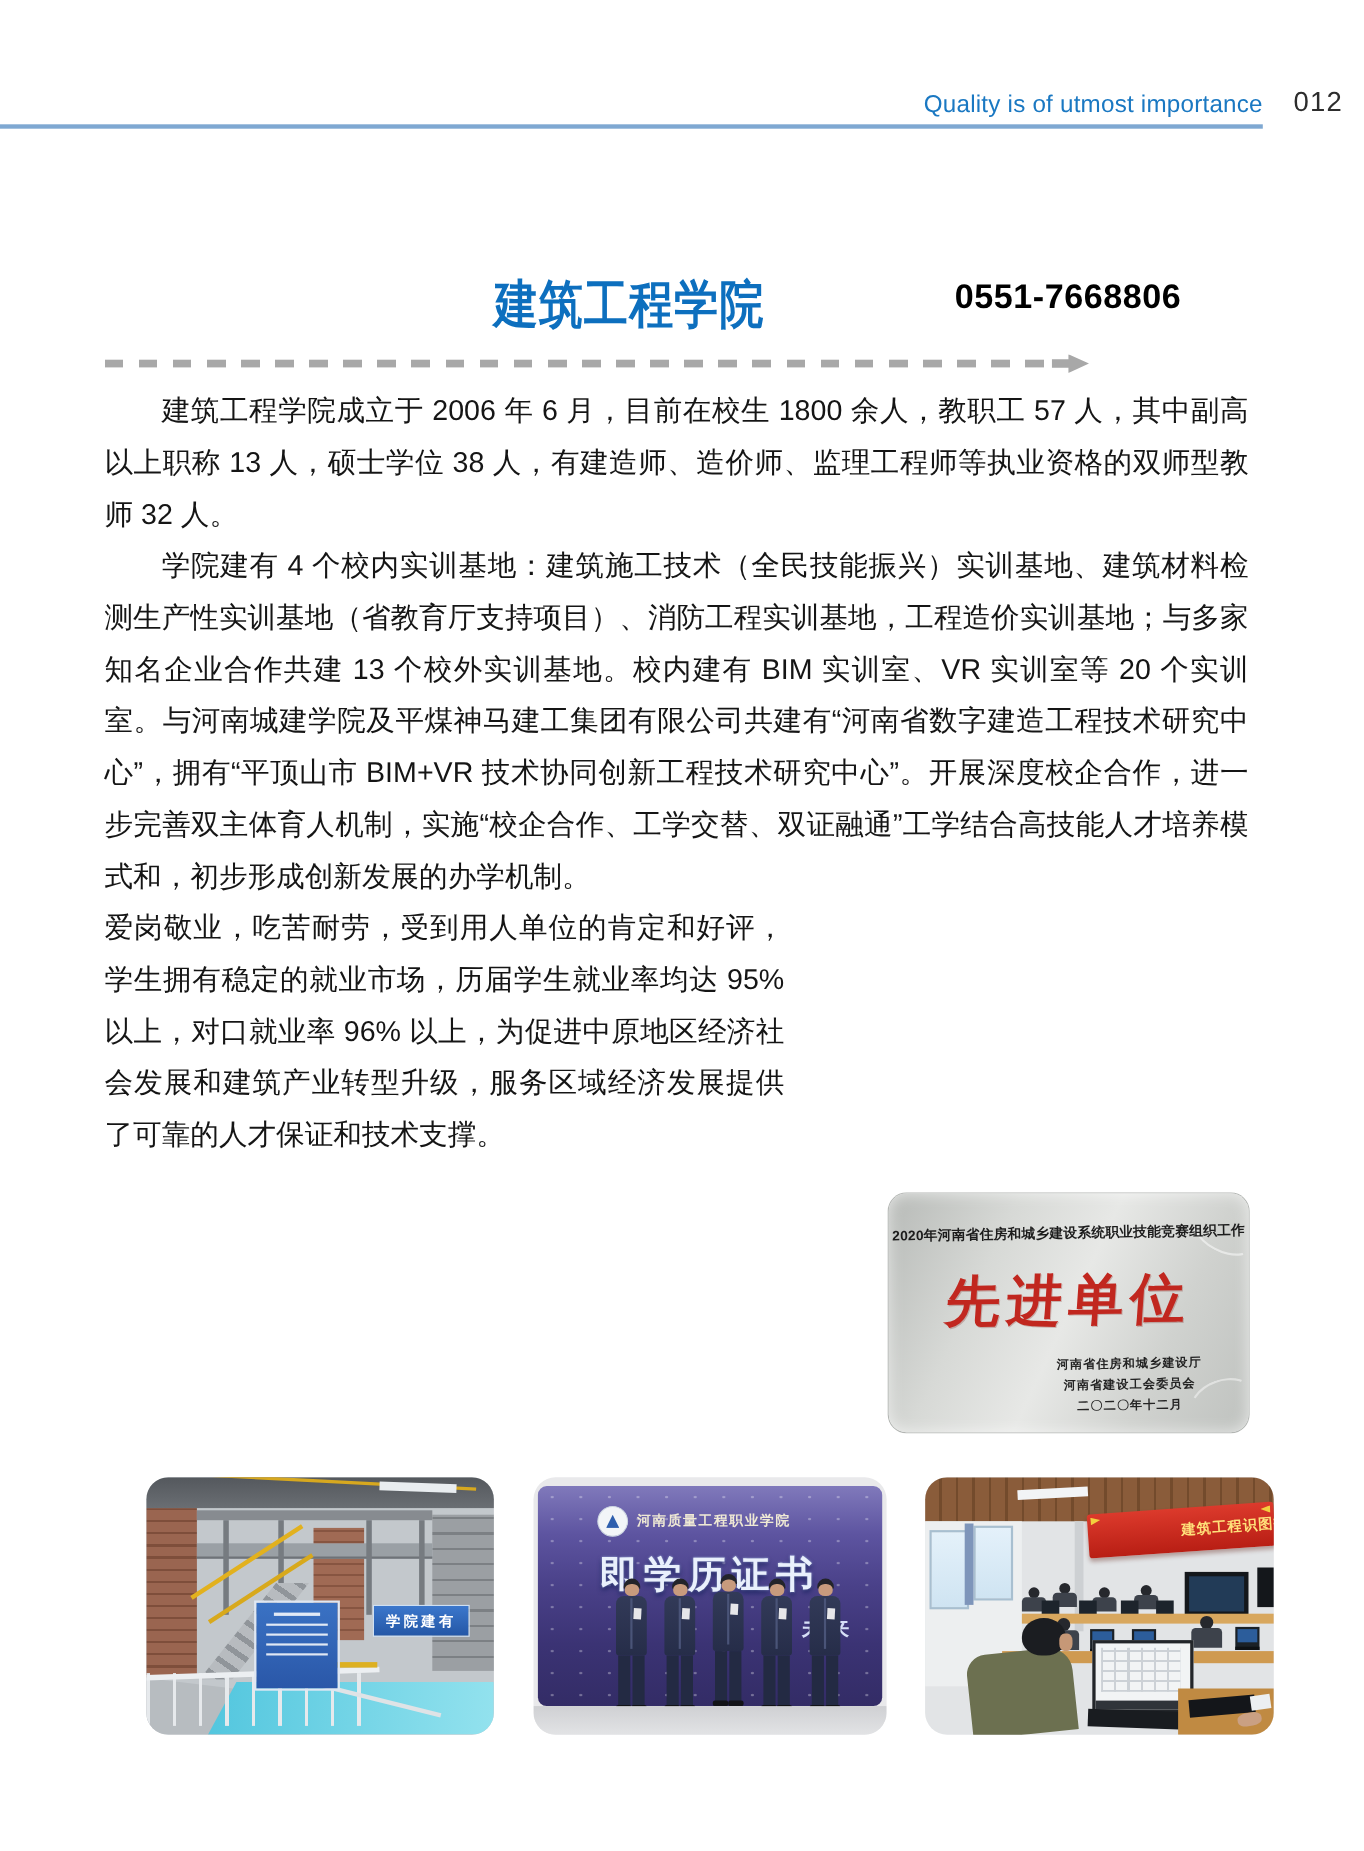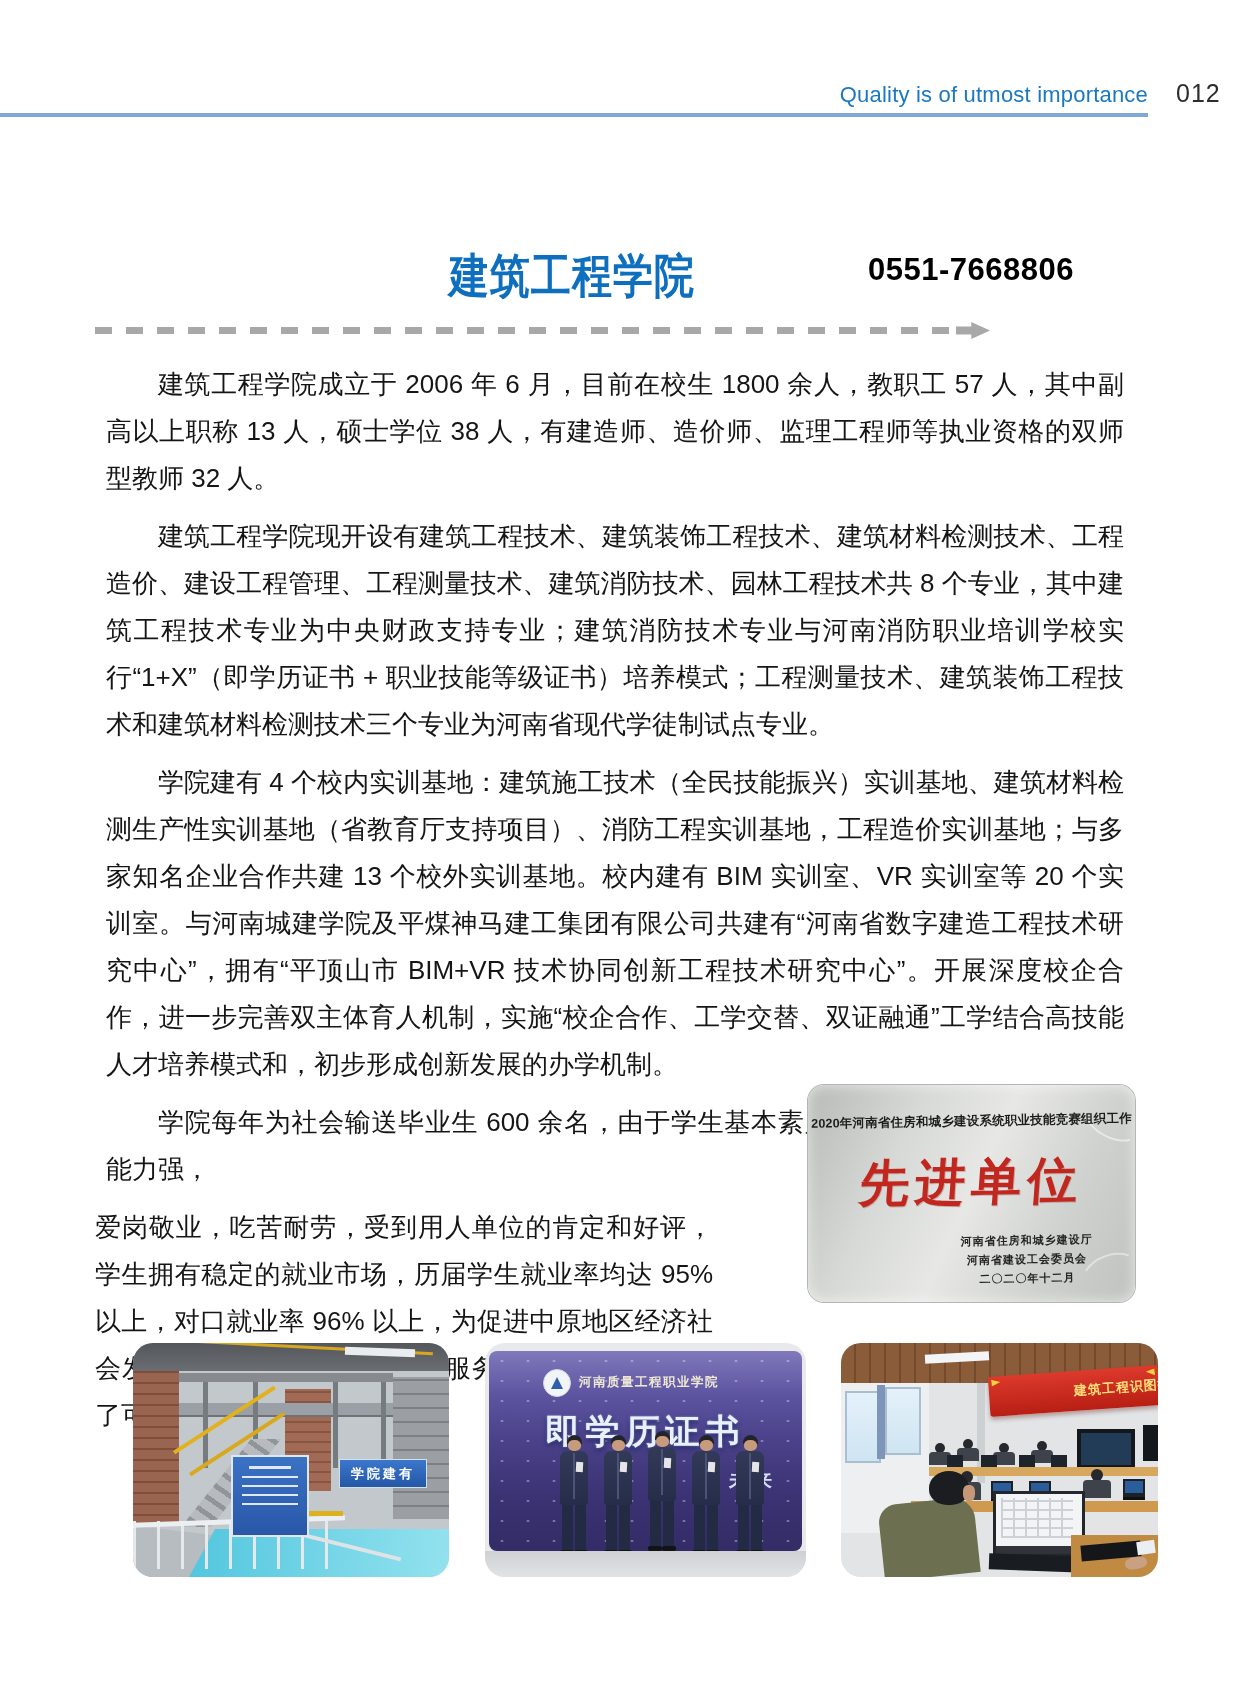--- a/index.html
+++ b/index.html
@@ -18,21 +18,21 @@
 
   
   .dash-rule{position:absolute;left:95px;top:327px;width:860px;height:7px;
              background:repeating-linear-gradient(90deg,#a8a8a8 0 17px,transparent 17px 31px);}
   .dash-arrow{position:absolute;left:956px;top:322px;width:34px;height:17px;background:#a8a8a8;
               clip-path:polygon(0 27%,45% 27%,45% 0,100% 50%,45% 100%,45% 73%,0 73%);}
 
   
   .body-text{position:absolute;left:95px;top:350px;width:1040px;font-size:26px;line-height:47px;
              color:#151515;text-align:justify;}
-  .body-text p{margin:11px;text-indent:2em;}
+  .body-text p{margin:0;text-indent:2em;}
   .p4-wrapped{width:618px;text-align:justify;}
 
   
   .plaque{position:absolute;left:808px;top:1085px;width:327px;height:217px;border-radius:16px;
           background:linear-gradient(115deg,#b7bab7 0%,#d7d9d6 28%,#e7e8e6 50%,#d0d2cf 74%,#bfc2bf 100%);
           box-shadow:inset 0 0 14px rgba(255,255,255,.65), 0 0 0 1px #b3b6b3;overflow:hidden;}
   .plq-orn1{position:absolute;right:-14px;top:6px;width:64px;height:44px;border:2px solid transparent;
             border-bottom-color:rgba(255,255,255,.5);border-radius:50%;transform:rotate(28deg);}
   .plq-orn2{position:absolute;right:-8px;bottom:4px;width:58px;height:40px;border:2px solid transparent;
             border-top-color:rgba(255,255,255,.45);border-radius:50%;transform:rotate(-20deg);}
@@ -151,23 +151,21 @@
   <div class="hdr-rule"></div>
 
   <h1 class="doc-title" style="margin:0;">建筑工程学院</h1>
   <span class="doc-phone">0551-7668806</span>
 
   <div class="dash-rule"></div>
   <div class="dash-arrow"></div>
 
   <div class="body-text">
     <p>建筑工程学院成立于 2006 年 6 月，目前在校生 1800 余人，教职工 57 人，其中副高以上职称 13 人，硕士学位 38 人，有建造师、造价师、监理工程师等执业资格的双师型教师 32 人。</p>
-    <p>建筑工程学院现开设有建筑工程技术、建筑装饰工程技术、建筑材料检测技术、工程造价、建设工程管理、工程测量技术、建筑消防技术、园林工程技术共 8 个专业，其中建筑工程技术专业为中央财政支持专业；建筑消防技术专业与河南消防职业培训学校实行“1+X”（即学历证书 + 职业技能等级证书）培养模式；工程测量技术、建筑装饰工程技术和建筑材料检测技术三个专业为河南省现代学徒制试点专业。</p>
     <p>学院建有 4 个校内实训基地：建筑施工技术（全民技能振兴）实训基地、建筑材料检测生产性实训基地（省教育厅支持项目）、消防工程实训基地，工程造价实训基地；与多家知名企业合作共建 13 个校外实训基地。校内建有 BIM 实训室、VR 实训室等 20 个实训室。与河南城建学院及平煤神马建工集团有限公司共建有“河南省数字建造工程技术研究中心”，拥有“平顶山市 BIM+VR 技术协同创新工程技术研究中心”。开展深度校企合作，进一步完善双主体育人机制，实施“校企合作、工学交替、双证融通”工学结合高技能人才培养模式和，初步形成创新发展的办学机制。</p>
-    <p>学院每年为社会输送毕业生 600 余名，由于学生基本素质好，理论基础扎实，动手能力强，</p>
     <div class="p4-wrapped">爱岗敬业，吃苦耐劳，受到用人单位的肯定和好评，学生拥有稳定的就业市场，历届学生就业率均达 95% 以上，对口就业率 96% 以上，为促进中原地区经济社会发展和建筑产业转型升级，服务区域经济发展提供了可靠的人才保证和技术支撑。</div>
   </div>
 
   <div class="plaque">
     <div class="plq-orn1"></div>
     <div class="plq-orn2"></div>
     <div class="plq-competition">2020年河南省住房和城乡建设系统职业技能竞赛组织工作</div>
     <div class="plq-honor">先进单位</div>
     <div class="plq-issuers">
       <div>河南省住房和城乡建设厅</div>

